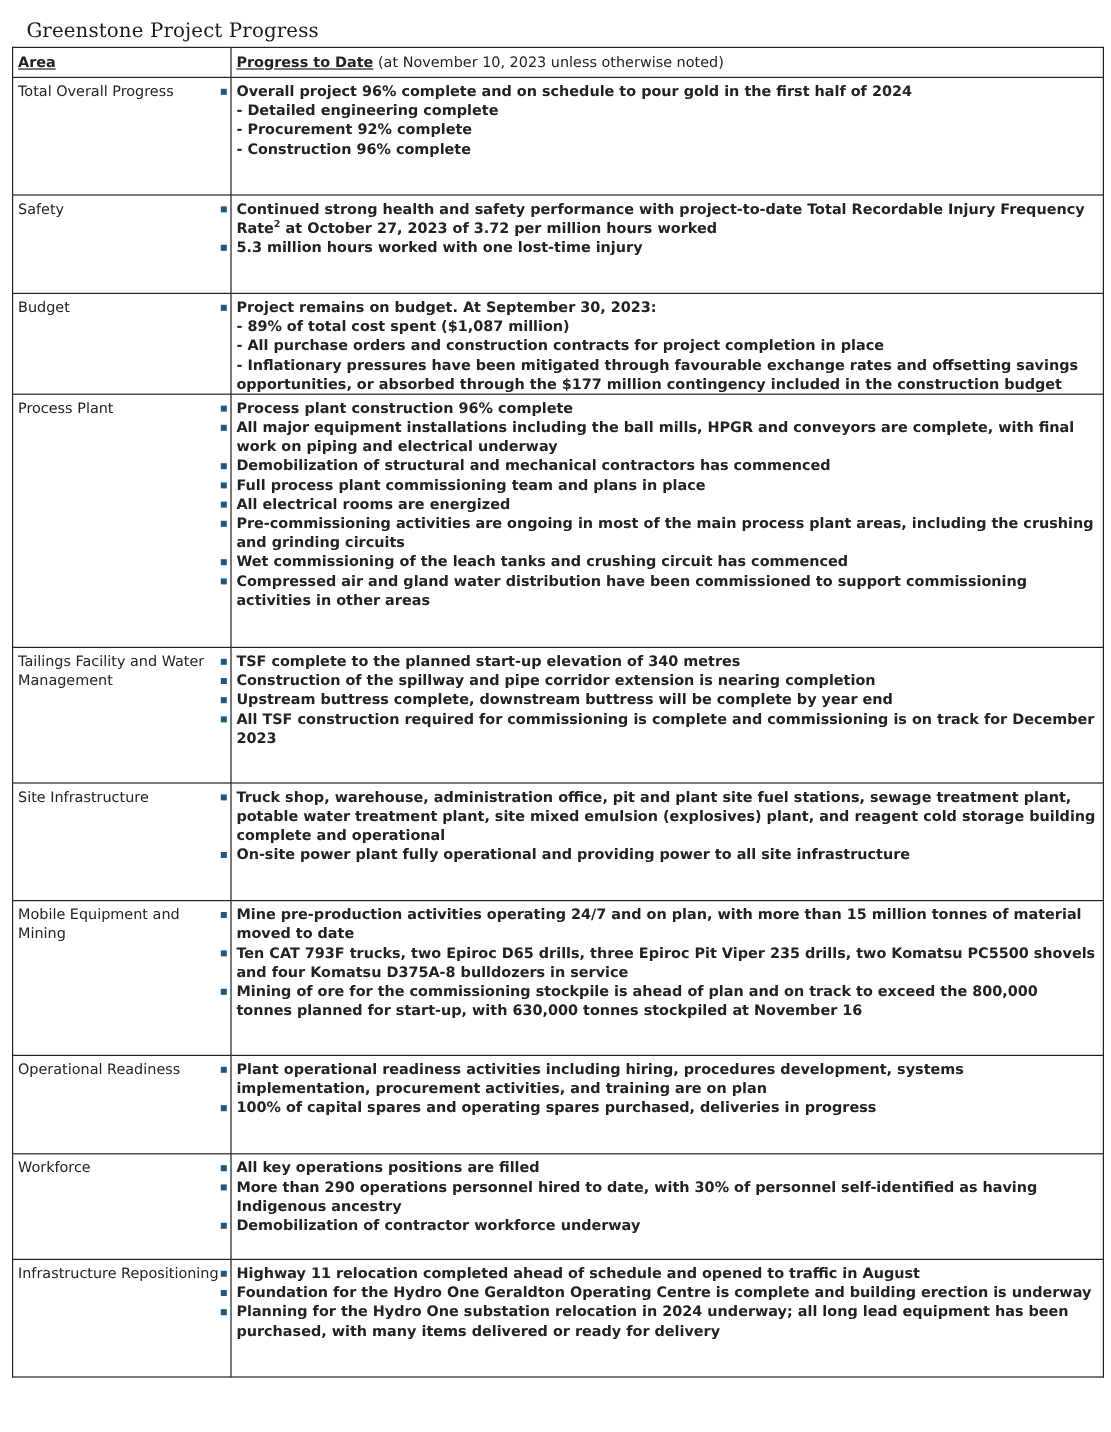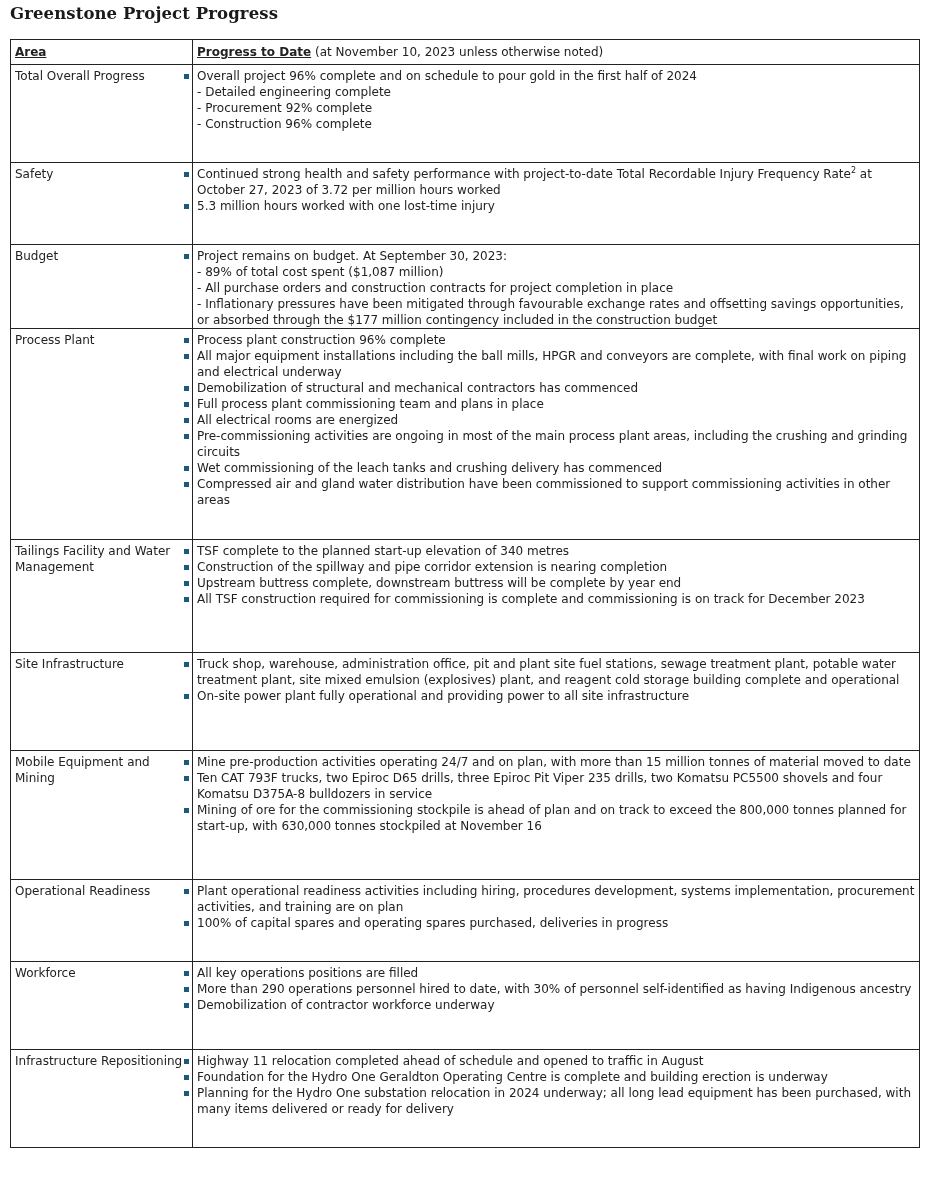--- a/index.html
+++ b/index.html
@@ -5,43 +5,43 @@
   html, body { margin: 0; padding: 0; background: #ffffff; }
   body {
     width: 926px; height: 1193px; overflow: hidden;
     font-family: "DejaVu Sans", sans-serif;
     color: #222222;
     position: relative;
   }
   .title {
     position: absolute; left: 10px; top: 4px;
     font-family: "DejaVu Serif", serif;
-    font-weight: bold; font-size: 16.5px; color: #1a1a1a;
-    margin: 0; letter-spacing: 0.1px;
+    font-weight: normal; font-size: 16.5px; color: #1a1a1a;
+    margin: 12px; letter-spacing: 0.1px;
   }
   table.progress {
     position: absolute; left: 10px; top: 39px;
     width: 910px;
     border-collapse: collapse;
     font-size: 12px; line-height: 16px;
     table-layout: fixed;
   }
   table.progress th, table.progress td {
     border: 1.3px solid #222222;
     vertical-align: top;
     text-align: left;
     padding: 3px 4px 0 4px;
   }
   table.progress th {
     font-weight: normal; height: 20px; padding-top: 4px;
   }
   col.c-area { width: 182px; }
   .hdr-bold { font-weight: bold; text-decoration: underline; }
   td.prog { padding: 18px 4px 14px 36px; }
-  ul.items { list-style: none; margin: 0; padding: 0; }
+  ul.items { list-style: none; margin: 0; padding: 0; font-weight: bold; }
   ul.items li { position: relative; padding-left: 0; }
   .bullet {
     position: absolute; left: -13px; top: 6px;
     width: 5px; height: 5px; background: #1c5a7a; display: inline-block;
   }
   .sub { display: block; }
   sup { font-size: 8px; line-height: 0; vertical-align: super; }
 </style>
 </head>
 <body>
@@ -88,21 +88,21 @@
       <tr style="height: 211px;">
         <td><span>Process Plant</span></td>
         <td class="prog">
           <ul class="items">
             <li><span class="bullet" style="background: rgb(28, 90, 122);"></span><span>Process plant construction 96% complete</span></li>
             <li><span class="bullet" style="background: rgb(28, 90, 122);"></span><span>All major equipment installations including the ball mills, HPGR and conveyors are complete, with final work on piping and electrical underway</span></li>
             <li><span class="bullet" style="background: rgb(28, 90, 122);"></span><span>Demobilization of structural and mechanical contractors has commenced</span></li>
             <li><span class="bullet" style="background: rgb(28, 90, 122);"></span><span>Full process plant commissioning team and plans in place</span></li>
             <li><span class="bullet" style="background: rgb(28, 90, 122);"></span><span>All electrical rooms are energized</span></li>
             <li><span class="bullet" style="background: rgb(28, 90, 122);"></span><span>Pre-commissioning activities are ongoing in most of the main process plant areas, including the crushing and grinding circuits</span></li>
-            <li><span class="bullet" style="background: rgb(28, 90, 122);"></span><span>Wet commissioning of the leach tanks and crushing delivery has commenced</span></li>
+            <li><span class="bullet" style="background: rgb(28, 90, 122);"></span><span>Wet commissioning of the leach tanks and crushing circuit has commenced</span></li>
             <li><span class="bullet" style="background: rgb(28, 90, 122);"></span><span>Compressed air and gland water distribution have been commissioned to support commissioning activities in other areas</span></li>
           </ul>
         </td>
       </tr>
       <tr style="height: 113px;">
         <td><span>Tailings Facility and Water Management</span></td>
         <td class="prog">
           <ul class="items">
             <li><span class="bullet" style="background: rgb(28, 90, 122);"></span><span>TSF complete to the planned start-up elevation of 340 metres</span></li>
             <li><span class="bullet" style="background: rgb(28, 90, 122);"></span><span>Construction of the spillway and pipe corridor extension is nearing completion</span></li>

